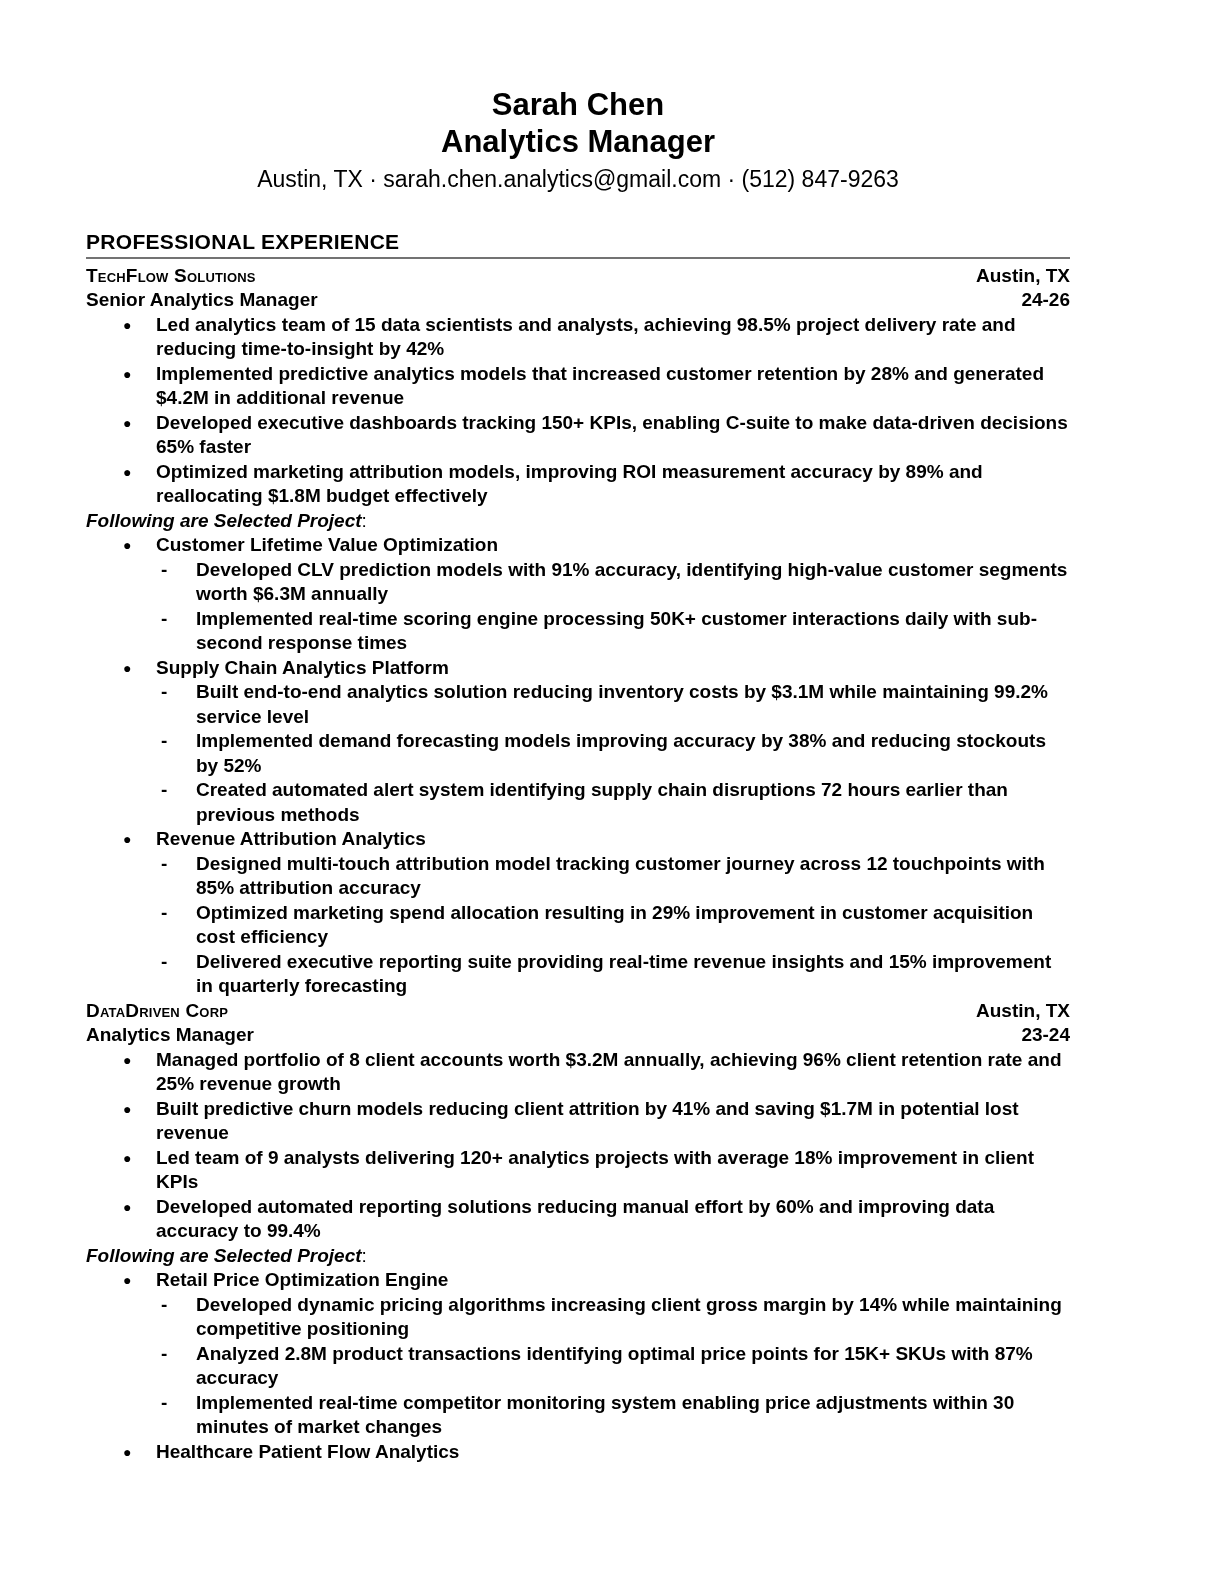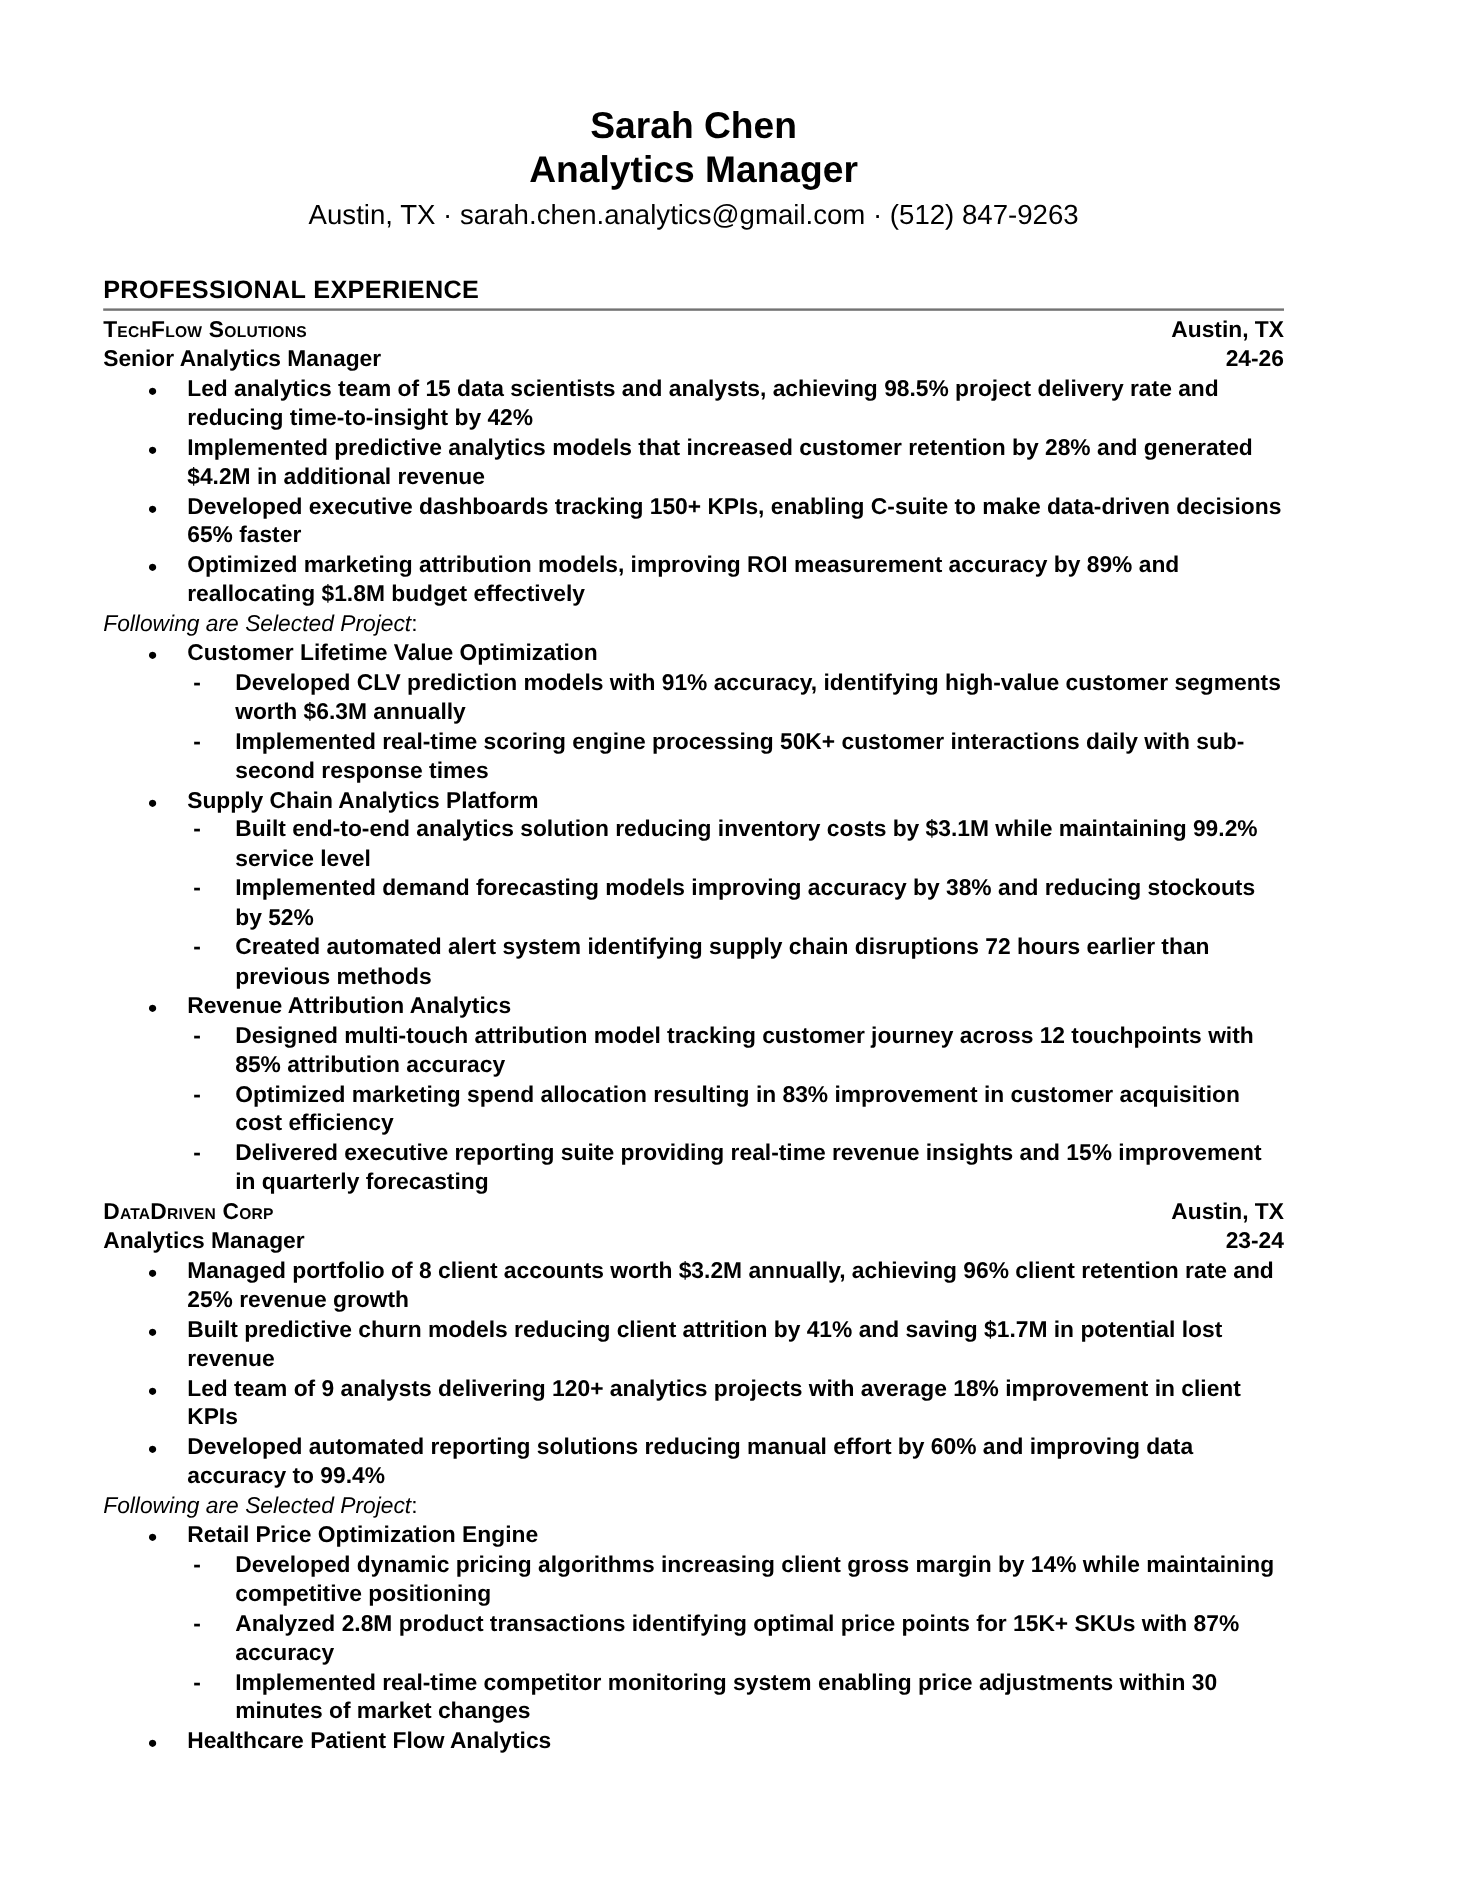--- a/index.html
+++ b/index.html
@@ -67,21 +67,21 @@
     padding-left: 40px;
   }
   li.b2::before {
     content: "-";
     position: absolute;
     left: 5px;
     top: 0;
   }
   
   .projects-label { margin: 0; }
-  .projects-label .label-text { font-weight: 400; font-style: italic; }
+  .projects-label .label-text { font-weight: 700; font-style: italic; }
   .projects-label .label-colon { font-weight: 400; font-style: normal; }
 </style>
 </head>
 <body>
 
 <div class="page">
 
   <header class="resume-header">
     <h1 class="person-name">Sarah Chen</h1>
     <h2 class="person-title">Analytics Manager</h2>
@@ -112,21 +112,21 @@
                 <li class="b2">Developed CLV prediction models with 91% accuracy, identifying high-value customer segments worth $6.3M annually</li>
                 <li class="b2">Implemented real-time scoring engine processing 50K+ customer interactions daily with sub-second response times</li>
               </ul></li>
             <li class="b1"><span>Supply Chain Analytics Platform</span><ul>
                 <li class="b2">Built end-to-end analytics solution reducing inventory costs by $3.1M while maintaining 99.2% service level</li>
                 <li class="b2">Implemented demand forecasting models improving accuracy by 38% and reducing stockouts by 52%</li>
                 <li class="b2">Created automated alert system identifying supply chain disruptions 72 hours earlier than previous methods</li>
               </ul></li>
             <li class="b1"><span>Revenue Attribution Analytics</span><ul>
                 <li class="b2">Designed multi-touch attribution model tracking customer journey across 12 touchpoints with 85% attribution accuracy</li>
-                <li class="b2">Optimized marketing spend allocation resulting in 83% improvement in customer acquisition cost efficiency</li>
+                <li class="b2">Optimized marketing spend allocation resulting in 29% improvement in customer acquisition cost efficiency</li>
                 <li class="b2">Delivered executive reporting suite providing real-time revenue insights and 15% improvement in quarterly forecasting</li>
               </ul></li>
           </ul>
   </div>
 
   <div class="job">
     <div class="row">
       <span class="company-name">DataDriven Corp</span>
       <span class="job-location">Austin, TX</span>
     </div>

